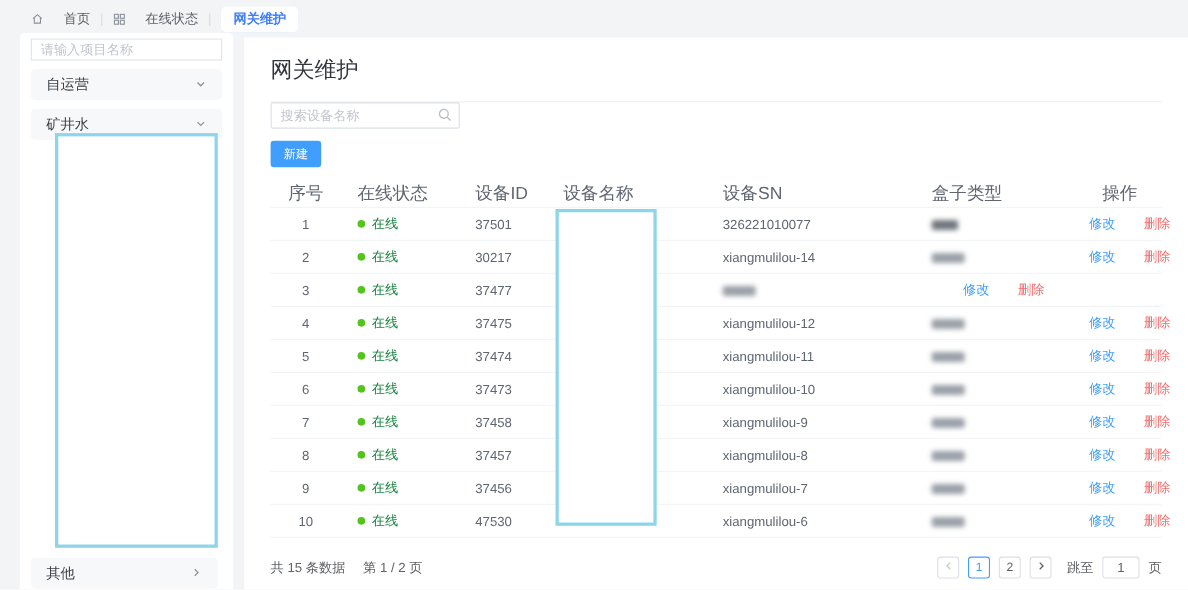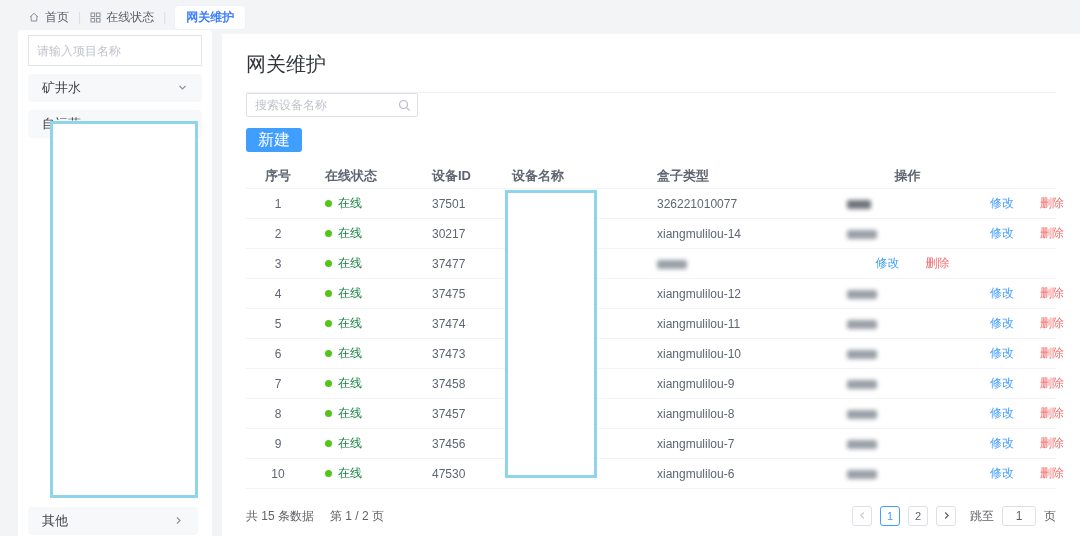--- a/index.html
+++ b/index.html
@@ -4,49 +4,49 @@
 <style>
   html,body{margin:0;padding:0}
   body{
     width:1080px;height:536px;position:relative;overflow:hidden;
     background:#f3f4f6;
     font-family:"Liberation Sans","DejaVu Sans",sans-serif;
     -webkit-font-smoothing:antialiased;
   }
   
   .topbar{position:absolute;left:28px;top:6px;height:22px;display:flex;align-items:center;gap:9px;font-size:12px;color:#5a5e66}
-  .crumb{display:flex;align-items:center;gap:5px;color:#5a5e66}
+  .crumb{display:flex;align-items:center;gap:18px;color:#5a5e66}
   .crumb svg{display:block}
   .crumb-active{background:#ffffff;color:#3d7eff;font-weight:700;padding:3px 11px;border-radius:4px;box-shadow:0 0 0 1px #eef2fb}
   .sep{color:#d9dce2;font-size:12px}
 
   
   .sidebar{position:absolute;left:18px;top:30px;width:194px;height:506px;background:#ffffff;border-radius:4px 4px 0 0}
   .side-inner{padding:5px 10px 0}
-  .side-search{width:100%;box-sizing:border-box;height:31px;border:1px solid #e1e4e9;border-radius:0;padding:0 8px;font-size:12px;color:#3b82f6;outline:none;background:#fff}
+  .side-search{width:100%;box-sizing:border-box;height:20px;border:1px solid #e1e4e9;border-radius:0;padding:0 8px;font-size:12px;color:#3b82f6;outline:none;background:#fff}
   .side-search::placeholder{color:#c0c4cc}
   .side-item{height:28px;background:#f7f8fa;border-radius:4px;display:flex;align-items:center;justify-content:space-between;padding:0 14px;font-size:13px;color:#3a3f45;margin-top:8px;cursor:pointer}
   .side-item-other{position:absolute;left:10px;right:14px;top:477px;margin:0}
   .side-redaction{position:absolute;left:32px;top:91px;width:148px;height:377px;background:#fff;border:3px solid #8ed5ea;box-sizing:border-box}
 
   
   .main{position:absolute;left:222px;top:34px;width:858px;height:502px;background:#ffffff}
   .main-inner{padding:16px 24px 0}
   .page-title{font-size:20px;line-height:24px;color:#32363c;font-weight:500;margin:2px 0 0}
   .main-divider{height:1px;background:#eef0f3;margin-top:16px}
   .search-wrap{position:relative;width:172px}
   .search-input{width:100%;box-sizing:border-box;height:24px;border:1px solid #dcdfe6;border-radius:2px;padding:0 26px 0 8px;font-size:12px;color:#333;outline:none}
   .search-input::placeholder{color:#c0c4cc}
   .search-icon{position:absolute;right:7px;top:5px}
-  .new-btn{margin-top:11px;height:24px;padding:0 12px;background:#409eff;color:#fff;border:none;border-radius:3px;font-size:16px;cursor:pointer}
+  .new-btn{margin-top:11px;height:24px;padding:0 12px;background:#409eff;color:#fff;border:none;border-radius:3px;font-size:11px;cursor:pointer}
 
   
   .table{margin-top:12px}
   .trow{display:grid;grid-template-columns:64px 110px 80px 145px 190px 155px 1fr;align-items:center}
-  .thead{height:24px;font-size:13px;color:#5f6672;font-weight:700}
+  .thead{height:24px;font-size:16px;color:#5f6672;font-weight:400}
   .tbody .trow{height:29px;border-top:1px solid #f2f3f6;font-size:12px;color:#5f6672}
   .tbody .trow:last-child{border-bottom:1px solid #f2f3f6}
   .c-index{text-align:center}
   .c-status{display:flex;align-items:center;gap:6px;padding-left:15px;color:#15803d}
   .dot{width:7px;height:7px;border-radius:50%;background:#52c41a;display:inline-block}
   .c-id,.c-name,.c-sn,.c-box{padding-left:12px}
   .c-op{text-align:center;white-space:nowrap}
   .thead .c-op{padding-right:10px}
   .link-edit{color:#409eff;margin-right:26px;cursor:pointer;text-decoration:none}
   .link-del{color:#f56c6c;cursor:pointer;text-decoration:none}
@@ -93,29 +93,29 @@
     <span>在线状态</span>
   </span>
   <span class="sep">|</span>
   <span class="crumb-active">网关维护</span>
 </div>
 
 <div class="sidebar">
   <div class="side-inner">
     <input class="side-search" placeholder="请输入项目名称" style="">
     <div class="side-item">
-      <span>矿井水</span>
+      <span>自运营</span>
       <span>
         <svg width="11" height="11" viewBox="0 0 11 11">
             <polyline points="2.5,4 5.5,7 8.5,4" fill="none" stroke="#909399" stroke-width="1.2"></polyline>
           </svg>
       </span>
     </div>
     <div class="side-item">
-      <span>自运营</span>
+      <span>矿井水</span>
       <span>
         <svg width="11" height="11" viewBox="0 0 11 11">
             <polyline points="2.5,4 5.5,7 8.5,4" fill="none" stroke="#909399" stroke-width="1.2"></polyline>
           </svg>
       </span>
     </div>
   </div>
   <div class="side-redaction"></div>
   <div class="side-item side-item-other">
     <span>其他</span>
@@ -143,20 +143,21 @@
     </div>
 
     <button class="new-btn">新建</button>
 
     <div class="table">
       <div class="trow thead">
         <span class="c-index">序号</span>
         <span class="c-status" style="color:#5f6672">在线状态</span>
         <span class="c-id">设备ID</span>
         <span class="c-name">设备名称</span>
+        <span class="c-sn">设备SN</span>
         <span class="c-box">盒子类型</span>
         <span class="c-op">操作</span>
       </div>
       <div class="tbody">
   <div class="trow">
     <span class="c-index">1</span>
     <span class="c-status">
       <span class="dot"></span>
       <span>在线</span>
     </span>

